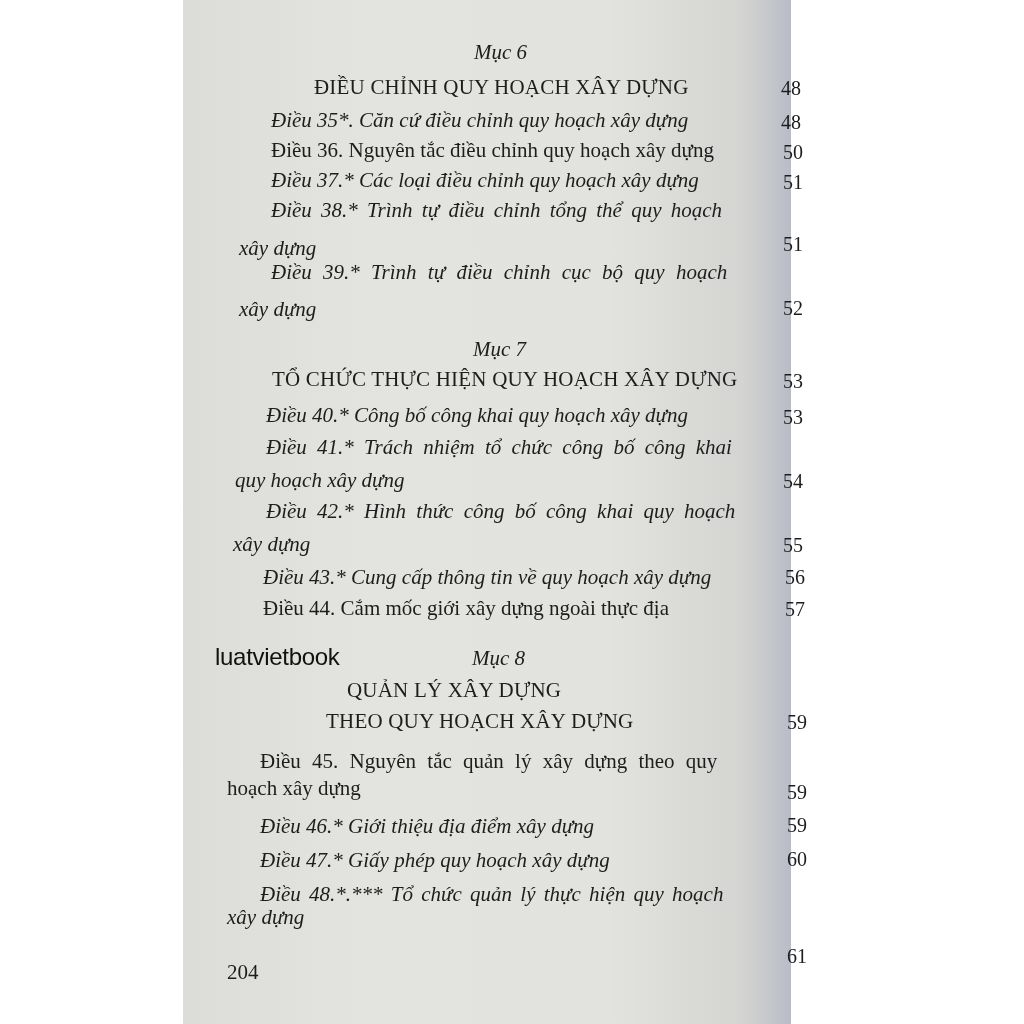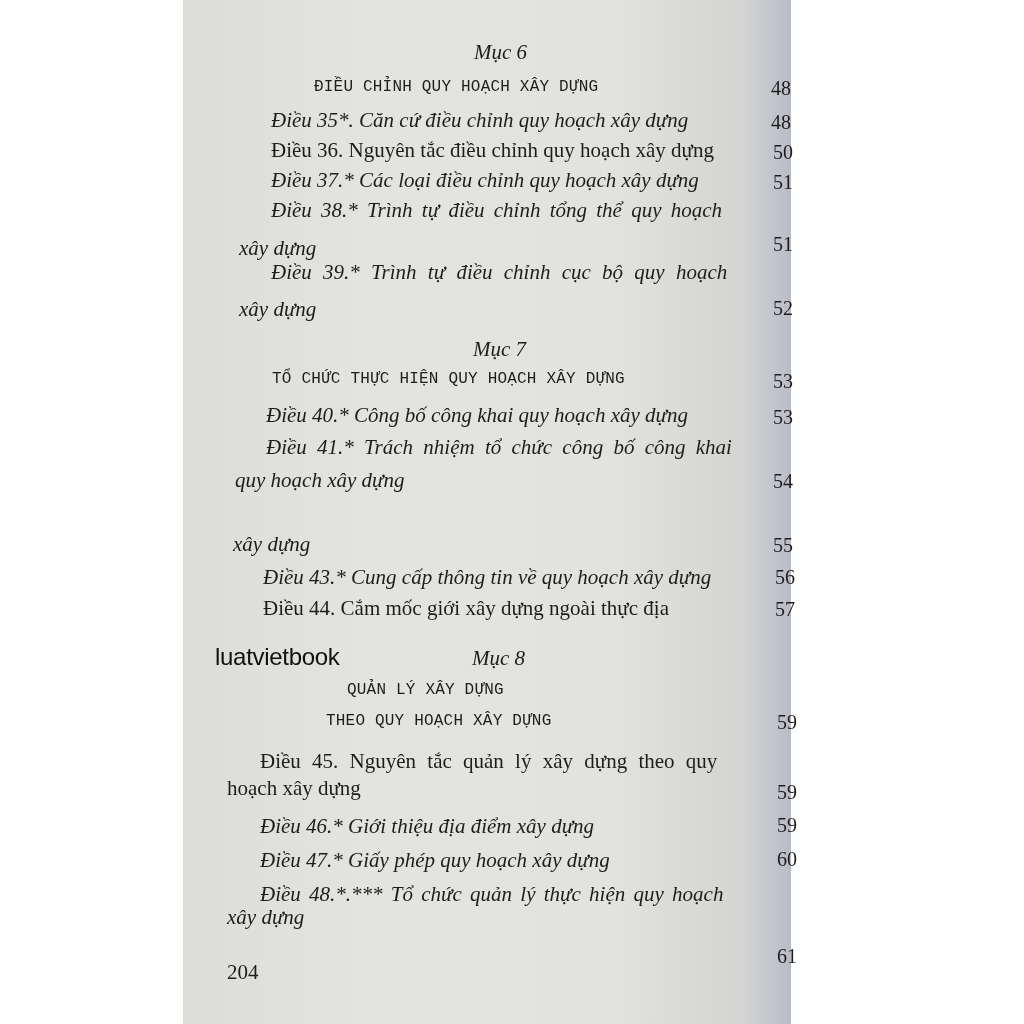--- a/index.html
+++ b/index.html
@@ -5,22 +5,22 @@
   html, body { margin: 0; padding: 0; background: #ffffff; }
   body { width: 1024px; height: 1024px; position: relative; overflow: hidden; }
   .page {
     position: absolute; left: 183px; top: 0; width: 608px; height: 1024px;
     background: linear-gradient(90deg, #dcdcd8 0%, #e3e3df 30%, #e2e2de 70%, #d4d4d2 92%, #b9bcc6 100%);
     font-family: "Liberation Serif", "DejaVu Serif", serif;
     color: #1d1d1d;
   }
   .line { position: absolute; white-space: nowrap; font-size: 21px; line-height: 24px; }
   .it { font-style: italic; }
-  .head { font-size: 16px; letter-spacing: 0.2px; font-family: Liberation Mono, monospace; }
-  .num { position: absolute; font-size: 20px; line-height: 24px; text-align: left; width: 40px; }
+  .head { font-size: 21px; letter-spacing: 0.2px; }
+  .num { position: absolute; font-size: 20px; line-height: 24px; text-align: center; width: 40px; }
   .watermark {
     position: absolute; left: 215px; top: 643px;
     font-family: "Liberation Sans", "DejaVu Sans", sans-serif;
     font-size: 24px; color: #111; letter-spacing: -0.3px;
   }
   .pageno { position: absolute; left: 227px; top: 960px; font-size: 21px; font-family: "Liberation Serif", serif; color: #1d1d1d; }
 </style>
 </head>
 <body>
 
@@ -51,20 +51,21 @@
   <div class="line head" style="left:89px; top:367px;">TỔ CHỨC THỰC HIỆN QUY HOẠCH XÂY DỰNG</div>
   <div class="num" style="left:590px; top:369px;">53</div>
 
   <div class="line it" style="left:83px; top:403px;">Điều 40.* Công bố công khai quy hoạch xây dựng</div>
   <div class="num" style="left:590px; top:405px;">53</div>
 
   <div class="line it" style="left:83px; top:435px; word-spacing:5px;">Điều 41.* Trách nhiệm tổ chức công bố công khai</div>
   <div class="line it" style="left:52px; top:468px;">quy hoạch xây dựng</div>
   <div class="num" style="left:590px; top:469px;">54</div>
 
+  <div class="line it" style="left:83px; top:499px; word-spacing:5px;">Điều 42.* Hình thức công bố công khai quy hoạch</div>
   <div class="line it" style="left:50px; top:532px;">xây dựng</div>
   <div class="num" style="left:590px; top:533px;">55</div>
 
   <div class="line it" style="left:80px; top:565px;">Điều 43.* Cung cấp thông tin về quy hoạch xây dựng</div>
   <div class="num" style="left:592px; top:565px;">56</div>
 
   <div class="line" style="left:80px; top:596px;">Điều 44. Cắm mốc giới xây dựng ngoài thực địa</div>
   <div class="num" style="left:592px; top:597px;">57</div>
 
   <div class="line it" style="left:289px; top:646px;">Mục 8</div>

